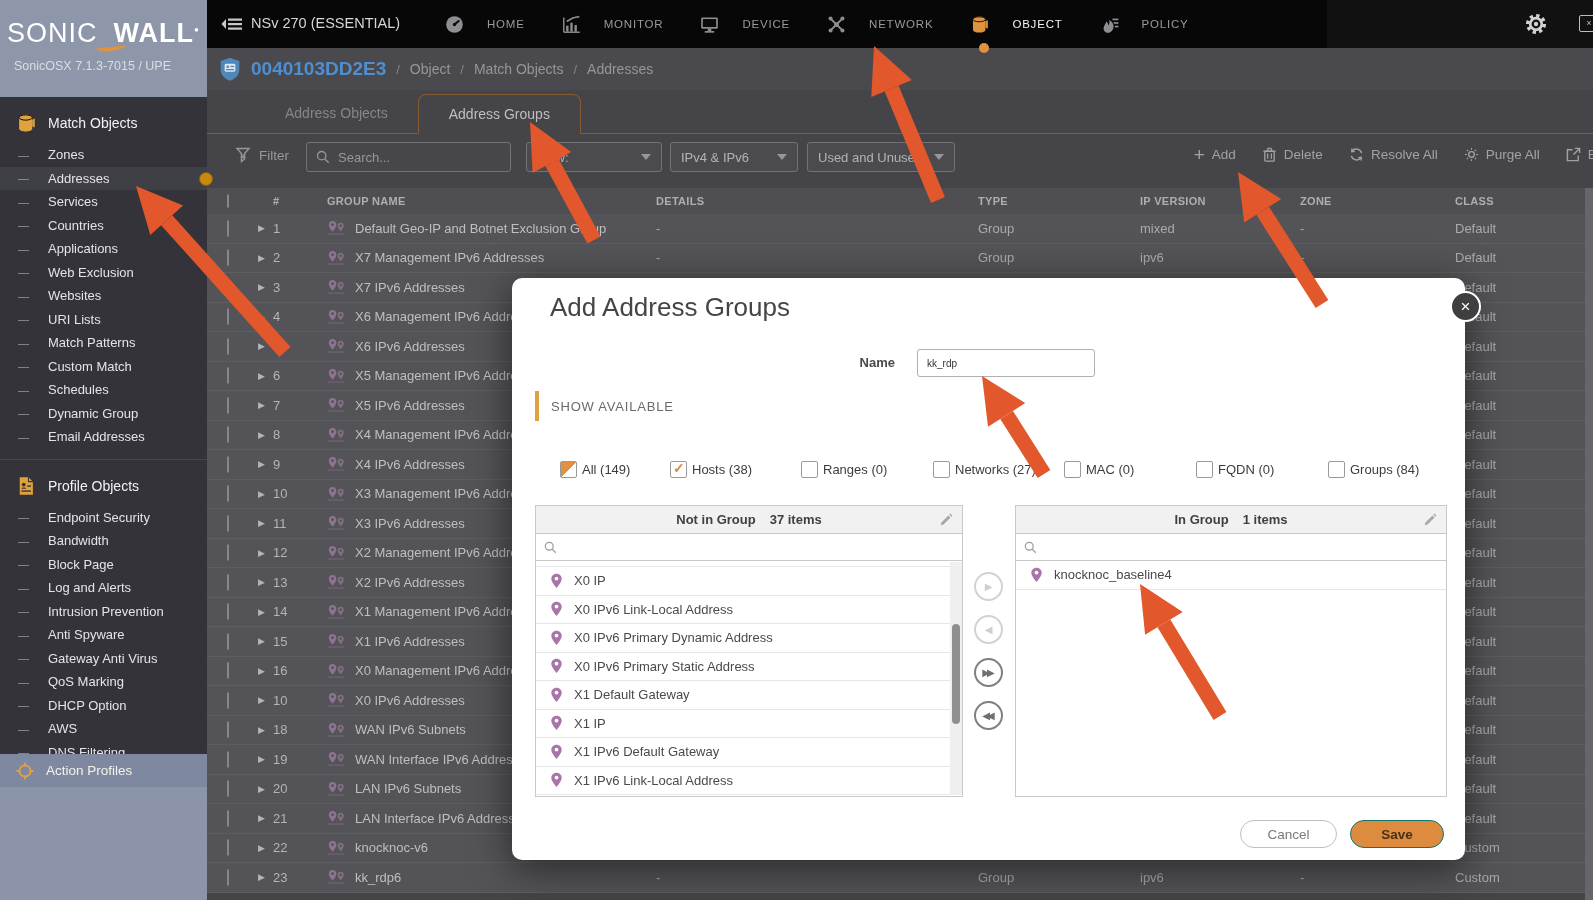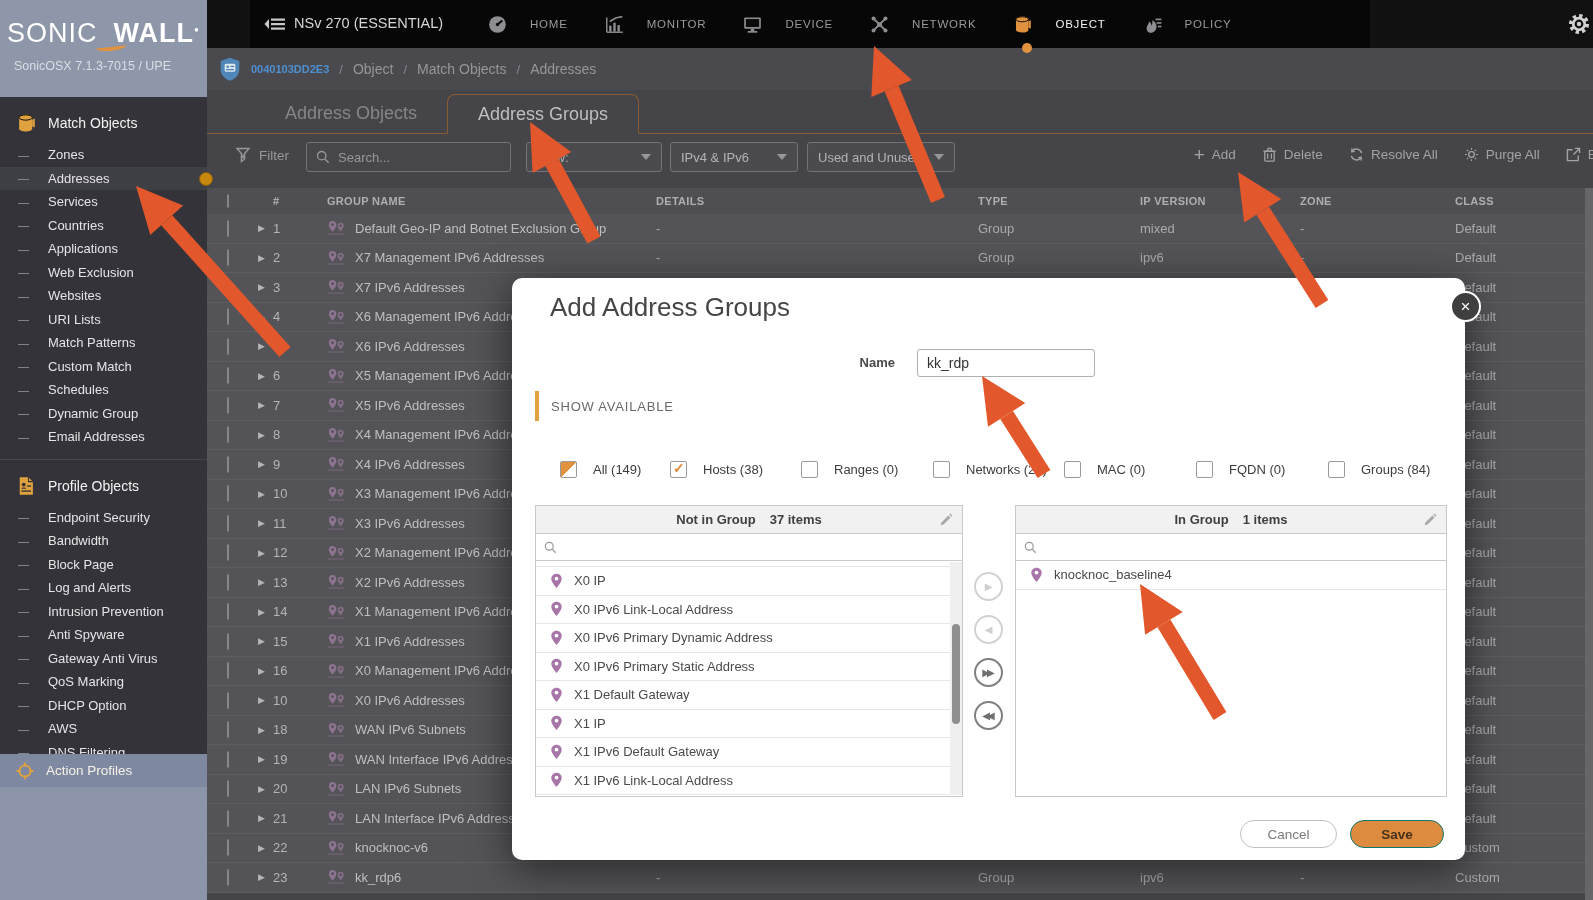--- a/index.html
+++ b/index.html
@@ -20,42 +20,42 @@
 .side-item .dash { color:#9a9aa0; margin-right:14px; font-size:11px; width:16px; }
 .side-item.active { background:#3f3f46; }
 .side-dot { display:none; }
 .side-dot.show { display:block; position:absolute; right:-6px; top:5px; width:14px; height:14px; border-radius:50%; background:#c9880f; border:1px solid #8a5f0c; }
 .side-divider { height:1px; background:#46464c; margin:10px 0 0 0; }
 .side-bottom { position:absolute; left:0; top:754px; width:207px; bottom:0; background:#8b94a8; }
 .action-profiles { display:flex; align-items:center; gap:12px; height:33px; padding-left:16px; color:#f5f1e6; font-size:13.5px; background:#7e88a0; cursor:pointer; }
 .action-profiles .sic { width:18px; height:18px; color:#e0a23f; }
 
 
-.topbar { position:absolute; left:207px; top:0; width:1120px; height:48px; background:#070707; z-index:15; color:#9a9a9e;margin-left:43px; }
+.topbar { position:absolute; left:207px; top:0; width:1120px; height:48px; background:#070707; z-index:15; color:#9a9a9e; }
 .collapse { position:absolute; left:14px; top:15px; width:22px; height:18px; color:#c9c9cb; cursor:pointer; }
 .device-name { position:absolute; left:44px; top:15px; color:#d6d6d8; font-size:14.5px; }
 .topnav { position:absolute; left:238px; top:0; height:48px; display:flex; align-items:center; gap:37px; }
 .nav-item { position:relative; display:flex; align-items:center; gap:23px; font-size:11.5px; letter-spacing:.8px; color:#9a9a9e; cursor:pointer; height:48px; }
 .nav-item .sic { width:19px; height:19px; color:#8e8e92; }
 .nav-item.active { color:#f4f4f4; }
 .nav-item.active .sic { color:#e0923f; }
 .nav-dot { display:none; }
 .nav-dot.show { display:block; position:absolute; left:9px; bottom:-5px; width:10px; height:10px; border-radius:50%; background:#e0923f; }
 .gear-btn { position:absolute; left:1318px; top:13px; width:22px; height:22px; color:#d2d2d4; cursor:pointer; }
 .edge-icon { position:absolute; left:1372px; top:15px; width:20px; height:17px; border:1.5px solid #bdbdbf; border-radius:2px; color:#bdbdbf; font-size:9px; text-align:center; line-height:14px; }
 
 
 .content { position:absolute; left:207px; top:48px; width:1386px; height:852px; background:#454549; z-index:10; overflow:hidden; }
 .breadcrumb-bar { position:absolute; left:0; top:0; width:100%; height:42px; background:#4a4a4e; display:flex; align-items:center; gap:10px; padding-left:12px; }
 .breadcrumb-bar .sic { width:22px; height:24px; color:#4f87b8; }
-.crumb-id { color:#4d8fd1; font-size:11px; font-weight:bold; cursor:pointer; }
+.crumb-id { color:#4d8fd1; font-size:19px; font-weight:bold; cursor:pointer; }
 .crumb { color:#96969a; font-size:14px; }
 .crumb-sep { color:#84848a; font-size:13px; }
 .tabsbar { position:absolute; left:0; top:42px; width:100%; height:44px; background:#454549; border-bottom:1px solid #8a5a30; padding-left:48px; display:flex; align-items:flex-end; }
-.tab { height:40px; padding:0 30px; display:flex; align-items:center; font-size:18px; color:#85858a; cursor:pointer; }
+.tab { height:40px; padding:0 30px; display:flex; align-items:center; font-size:14px; color:#85858a; cursor:pointer; }
 .tab.active { border:1px solid #8a5a30; border-bottom:1px solid #454549; border-radius:8px 8px 0 0; margin-bottom:-1px; color:#bfbfc1; }
 .toolbar { position:absolute; left:4px; top:86px; width:100%; height:46px; background:#454549; }
 .tb-filter { position:absolute; left:24px; top:13px; display:flex; gap:8px; align-items:center; color:#97979b; font-size:13.5px; cursor:pointer; }
 .tb-filter .sic { width:16px; height:16px; }
 .tb-search { position:absolute; left:95px; top:8px; width:205px; height:30px; background:#47474b; border:1px solid #737377; border-radius:3px; display:flex; align-items:center; gap:8px; padding-left:9px; }
 .tb-search .sic { width:14px; height:14px; color:#97979b; }
 .tb-search input { background:transparent; border:none; outline:none; color:#b3b3b5; font-size:13px; width:160px; }
 .tb-search input::placeholder { color:#97979b; }
 .dd { position:absolute; top:8px; height:30px; background:#4b4b4f; border:1px solid #737377; border-radius:3px; display:flex; align-items:center; justify-content:space-between; padding:0 10px; color:#b3b3b5; font-size:13px; cursor:pointer; }
 .dd .caret { width:0; height:0; border-left:5px solid transparent; border-right:5px solid transparent; border-top:6px solid #97979b; }
@@ -74,26 +74,26 @@
 .rnum { color:#b4b4b6; }
 .namecell { display:flex; align-items:center; gap:8px; color:#bfbfc1; overflow:hidden; white-space:nowrap; }
 .namecell .sic { width:20px; height:16px; flex:none; color:#8d7490; }
 .vscroll { position:absolute; right:0; top:140px; bottom:0; width:8px; background:#66666a; }
 
 
 .modal { position:absolute; left:512px; top:278px; width:953px; height:582px; background:#fff; border-radius:10px; box-shadow:0 8px 40px rgba(0,0,0,.55); z-index:40; }
 .modal-close { position:absolute; left:938px; top:13px; width:31px; height:31px; border-radius:50%; background:#3f3f3f; border:2px solid #fff; color:#fff; font-size:17px; text-align:center; line-height:27px; cursor:pointer; }
 .modal-title { position:absolute; left:38px; top:14px; font-size:26px; font-weight:400; color:#454545; }
 .name-label { position:absolute; left:300px; top:77px; width:83px; text-align:right; font-size:13px; font-weight:bold; color:#4a4a4a; }
-.name-input { position:absolute; left:405px; top:71px; width:178px; height:28px; border:1px solid #b0b0b0; border-radius:3px; padding:0 9px; font-size:14px; color:#333; font-family:"Liberation Sans",sans-serif; outline:none; }
+.name-input { position:absolute; left:405px; top:71px; width:178px; height:28px; border:1px solid #b0b0b0; border-radius:3px; padding:0 9px; font-size:10px; color:#333; font-family:"Liberation Sans",sans-serif; outline:none; }
 .section-head { position:absolute; left:23px; top:113px; display:flex; align-items:center; }
 .section-bar { width:4px; height:30px; background:#e0a23f; margin-right:12px; }
 .section-text { font-size:13px; color:#6a6a6a; letter-spacing:.8px; }
 .filters { position:absolute; left:0; top:183px; width:100%; height:22px; }
-.filt { position:absolute; display:flex; align-items:center; gap:16px; font-size:13px; color:#3c3c3c; cursor:pointer; }
+.filt { position:absolute; display:flex; align-items:center; gap:5px; font-size:13px; color:#3c3c3c; cursor:pointer; }
 .filt:nth-child(1){left:48px} .filt:nth-child(2){left:158px} .filt:nth-child(3){left:289px}
 .filt:nth-child(4){left:421px} .filt:nth-child(5){left:552px} .filt:nth-child(6){left:684px} .filt:nth-child(7){left:816px}
 .fbox { width:17px; height:17px; border:1.5px solid #9a9a9e; border-radius:2px; background:#fff; position:relative; }
 .fbox.indeterminate { background:linear-gradient(135deg,#e0923f 50%,#fff 50%); }
 .fbox.checked::after { content:"\2713"; position:absolute; left:2px; top:-2px; color:#dd8b3e; font-size:14px; font-weight:bold; }
 .listbox { position:absolute; top:227px; height:292px; border:1px solid #c9c9c9; background:#fff; }
 .lb-left { left:23px; width:428px; }
 .lb-right { left:503px; width:432px; }
 .lb-head { height:28px; background:#f1f1f1; border-bottom:1px solid #c9c9c9; display:flex; align-items:center; justify-content:center; gap:14px; font-size:13px; font-weight:bold; color:#3f3f3f; position:relative; }
 .lb-head .sic { position:absolute; right:9px; top:7px; width:14px; height:14px; color:#a8a8a8; cursor:pointer; }

